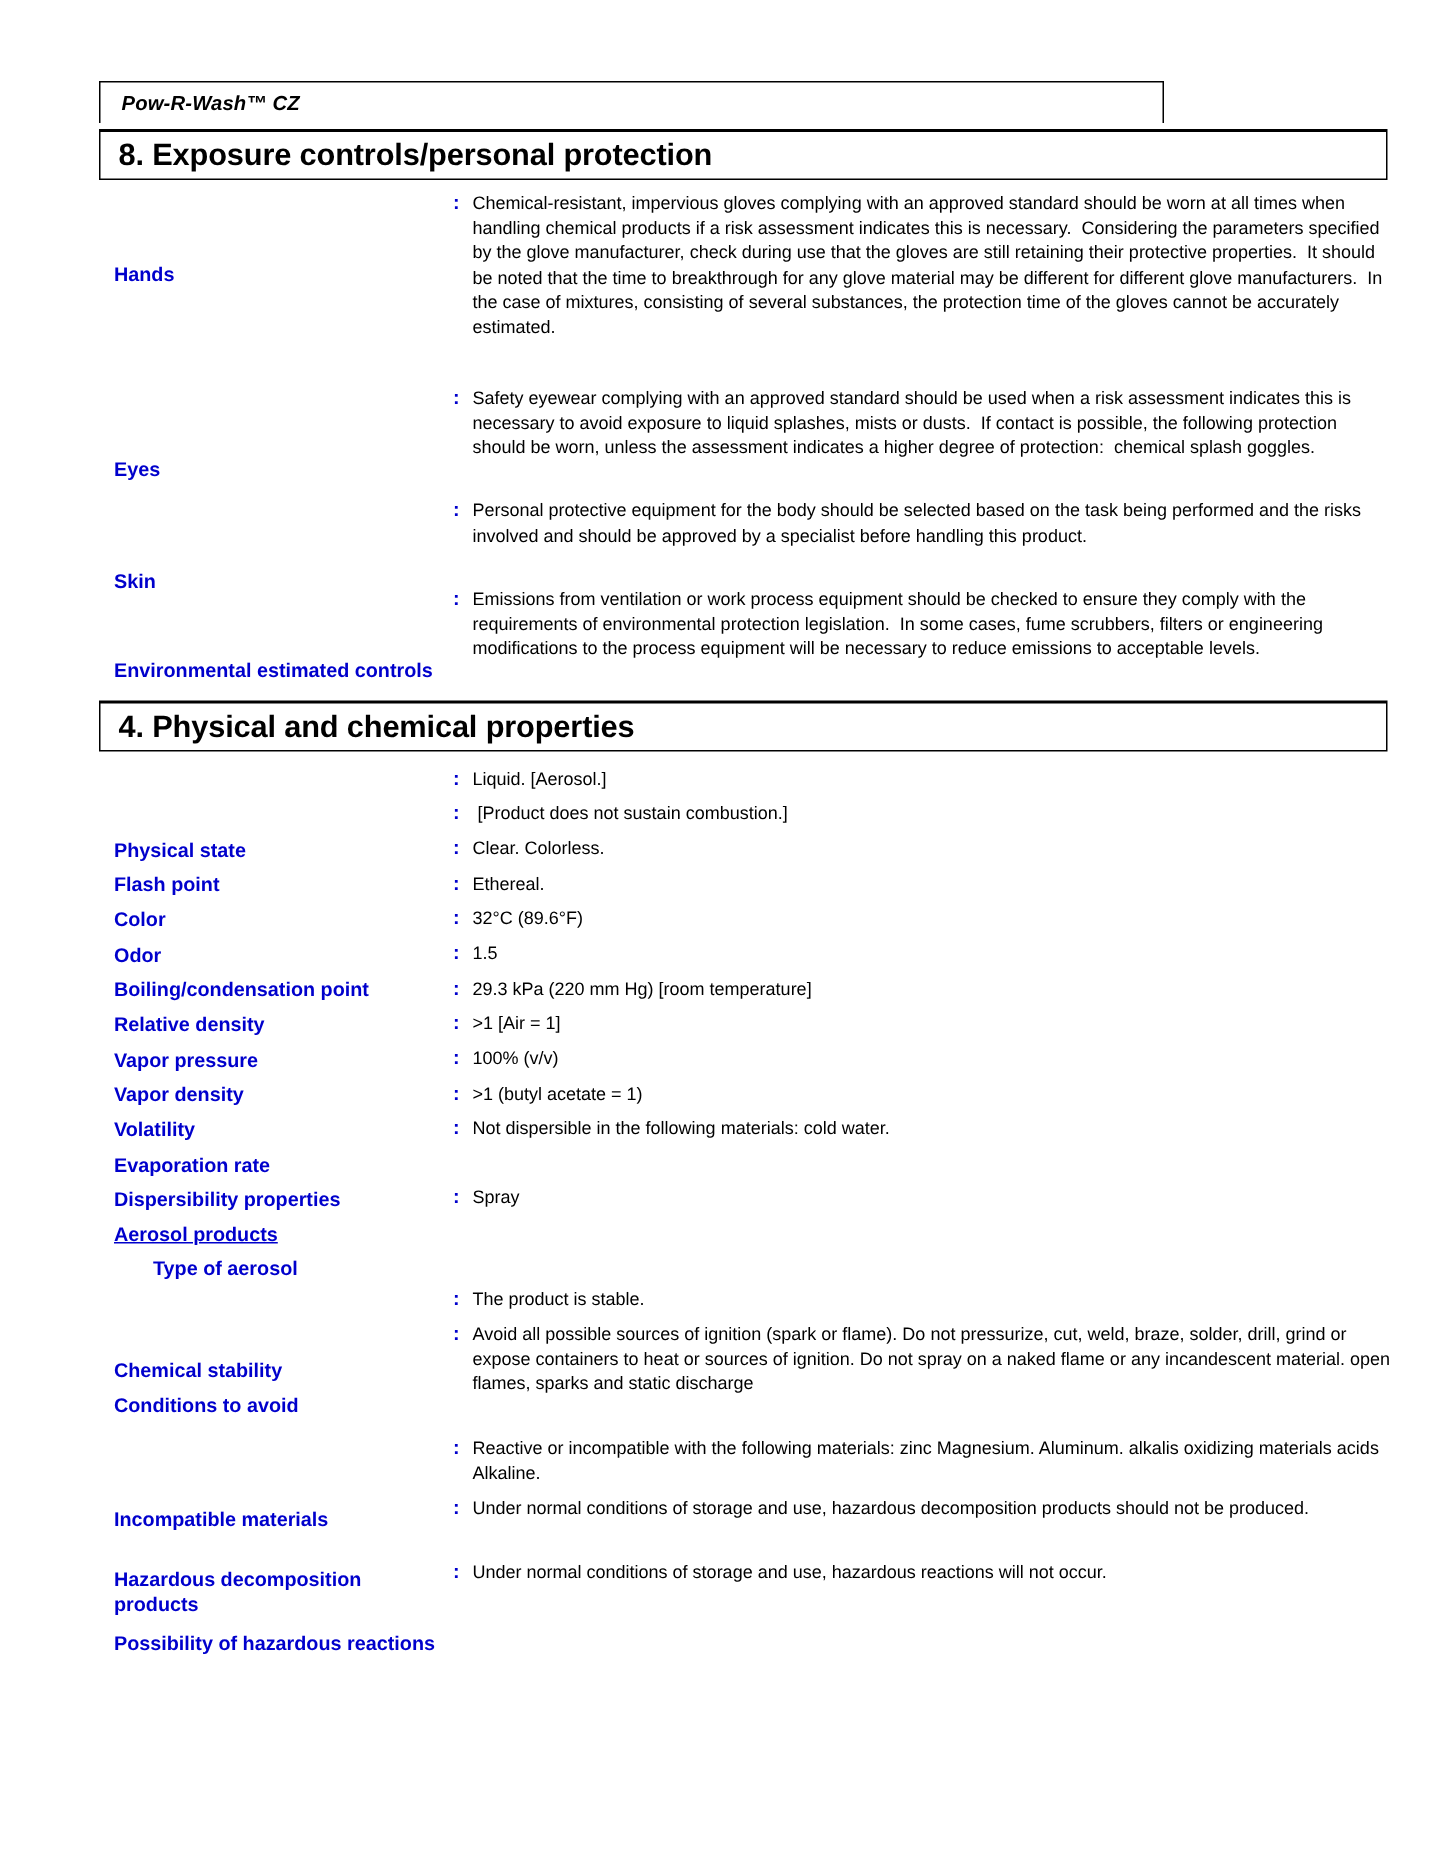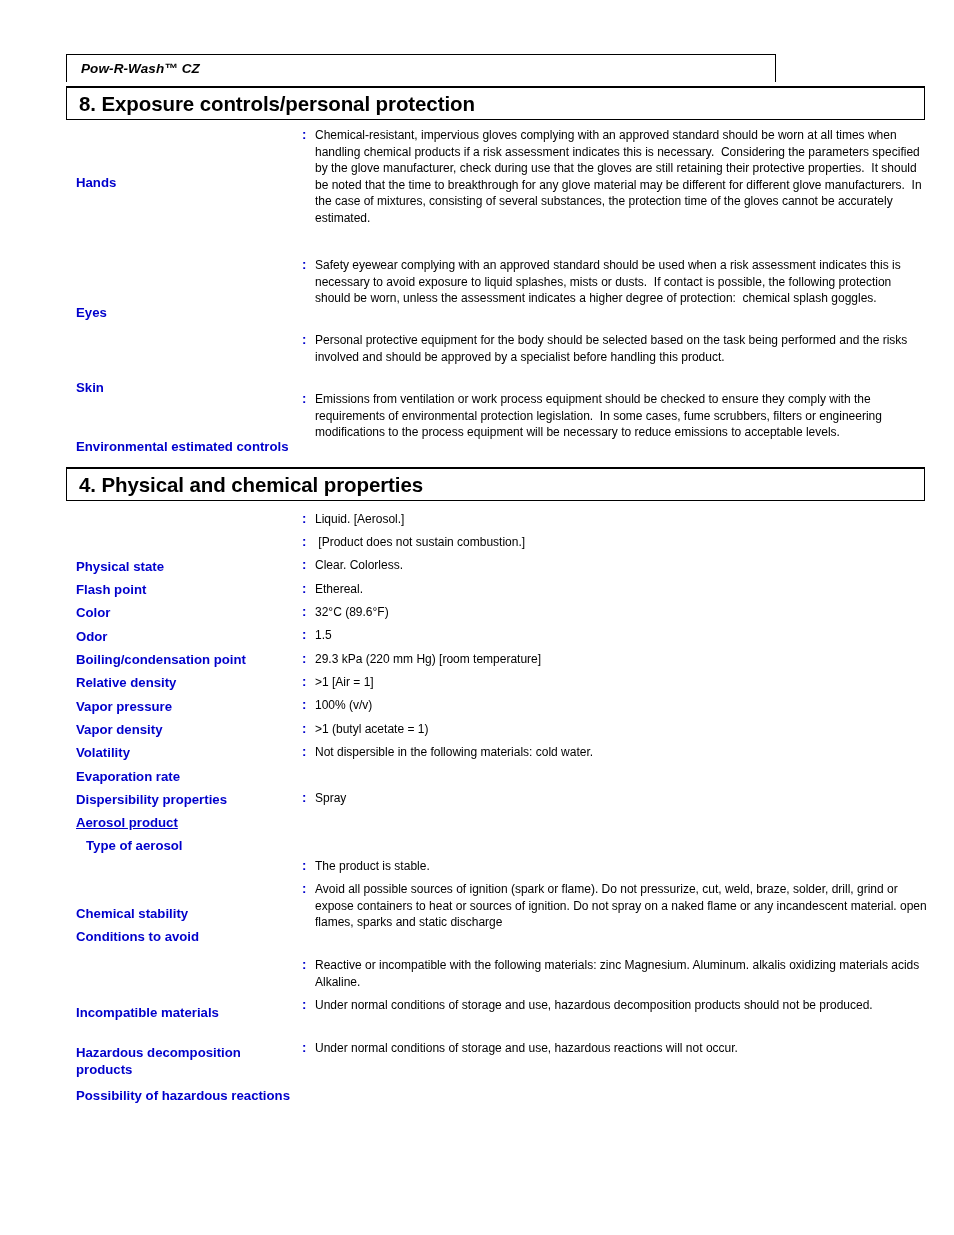--- a/index.html
+++ b/index.html
@@ -80,21 +80,21 @@
     position: absolute;
     left: 76px;
     width: 218px;
     color: #0000CC;
     font-size: 13.2px;
     font-weight: bold;
     line-height: 16.6px;
     margin-top: 48px;
   }
   .row .label.indent {
-    left: 86px;
+    left: 102px;
   }
   .row .label.underline {
     text-decoration: underline;
   }
   .row .colon {
     position: absolute;
     left: 302px;
     color: #0000CC;
     font-size: 13.2px;
     font-weight: bold;
@@ -232,21 +232,21 @@
     <div class="label">Evaporation rate</div>
     <div class="colon">:</div>
     <div class="value">&gt;1 (butyl acetate = 1)</div>
   </div>
   <div class="row" style="top:744px;">
     <div class="label">Dispersibility properties</div>
     <div class="colon">:</div>
     <div class="value">Not dispersible in the following materials: cold water.</div>
   </div>
   <div class="row" style="top:767px;">
-    <div class="label underline">Aerosol product</div>
+    <div class="label underline">Aerosol products</div>
   </div>
   <div class="row" style="top:790px;">
     <div class="label indent">Type of aerosol</div>
     <div class="colon">:</div>
     <div class="value">Spray</div>
   </div>
 
 
   <div class="row" style="top:858px;">
     <div class="label">Chemical stability</div>

